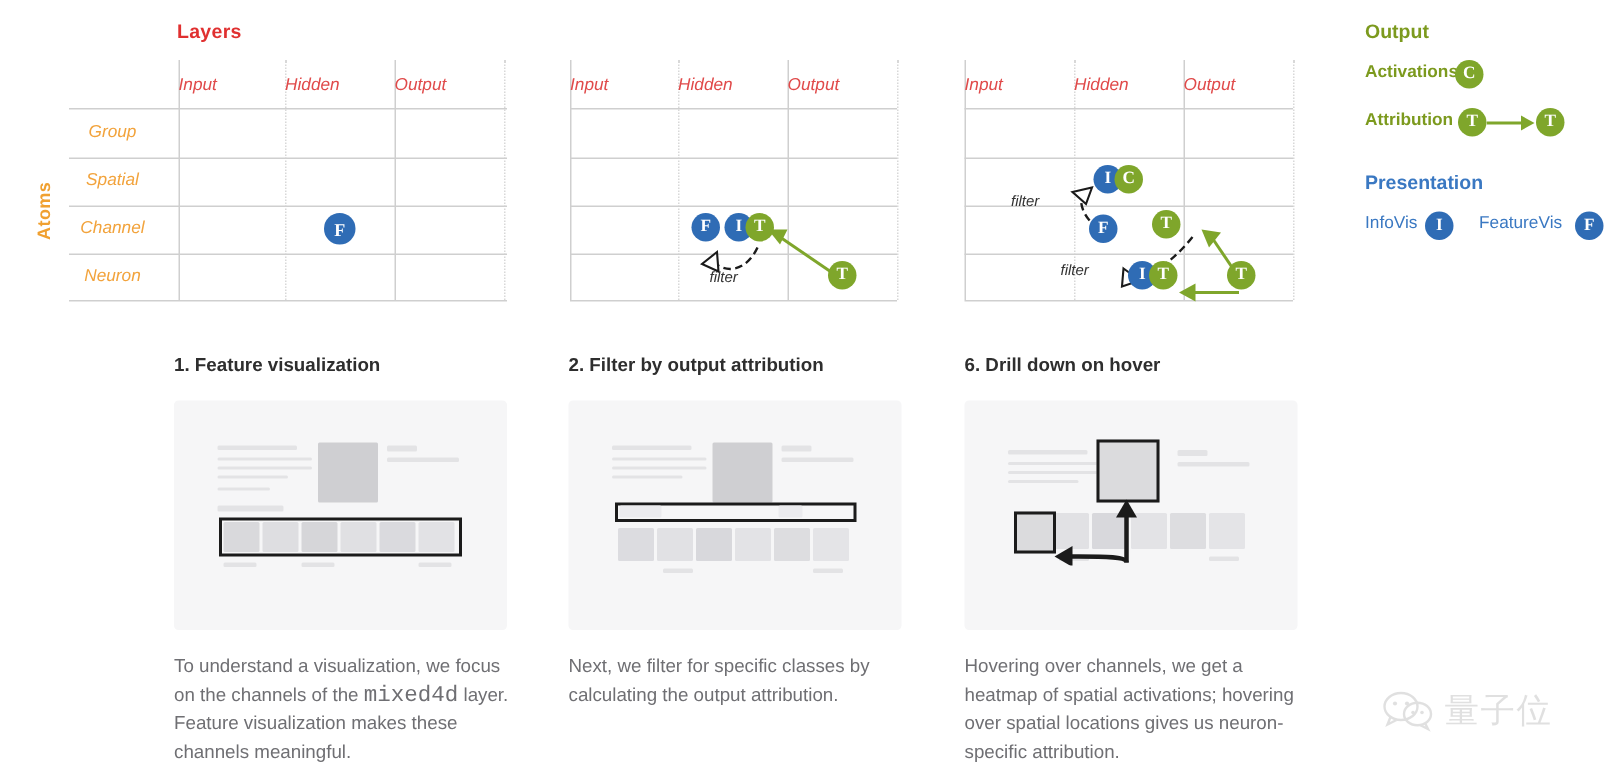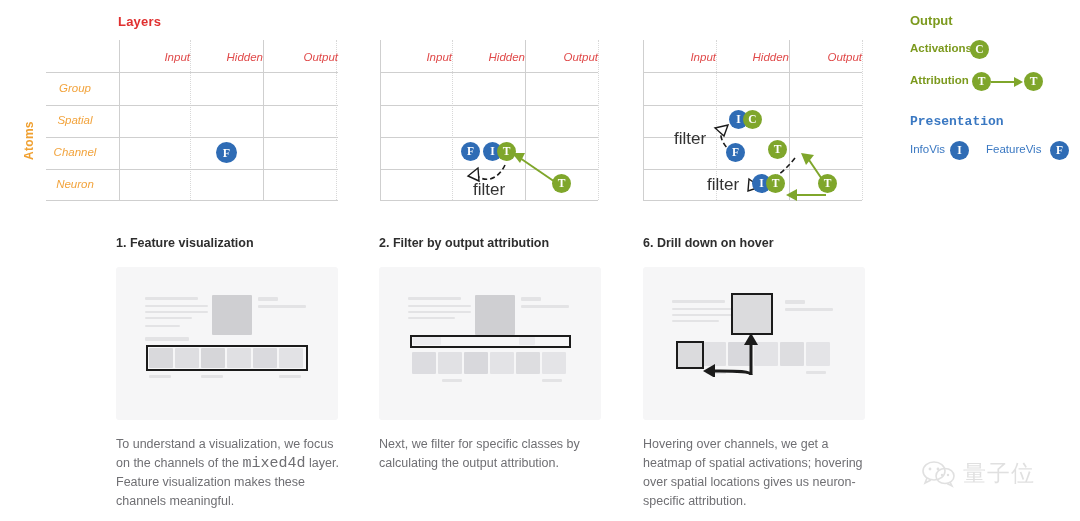--- a/index.html
+++ b/index.html
@@ -47,21 +47,21 @@
     position: absolute;
     width: 1px;
     background: transparent;
     border-left: 1px dotted #d8d8d8;
   }
   .col-head {
     position: absolute;
     font-size: 11.5px;
     font-style: italic;
     color: #e04a4a;
-    text-align: right;
+    text-align: left;
     white-space: nowrap;
   }
   .row-head {
     position: absolute;
     font-size: 11.5px;
     font-style: italic;
     color: #f2a33c;
     text-align: center;
     white-space: nowrap;
   }
@@ -80,33 +80,34 @@
     line-height: 1;
     box-sizing: border-box;
   }
   .node.blue  { background: #2f6cb5; }
   .node.green { background: #7fa62b; }
   .node.md { width: 19px; height: 19px; font-size: 11.5px; }
   .node.lg { width: 21px; height: 21px; font-size: 12px; }
 
   .filter-label {
     position: absolute;
-    font-size: 17px;
+    font-size: 10px;
+    font-style: italic;
     color: #333;
     white-space: nowrap;
   }
 
   
   .legend-head {
     font-size: 13px;
     font-weight: bold;
     white-space: nowrap;
   }
   .legend-head.content { color: #7c9a1e; }
-  .legend-head.presentation { color: #3a78c2; font-family: Liberation Mono, monospace; }
+  .legend-head.presentation { color: #3a78c2; }
   .legend-item {
     position: absolute;
     font-size: 11.5px;
     white-space: nowrap;
   }
   .legend-item.content-txt { color: #7c9a1e; font-weight: bold; }
   .legend-item.pres-txt { color: #3a78c2; }
 
   
   .panel-title {

